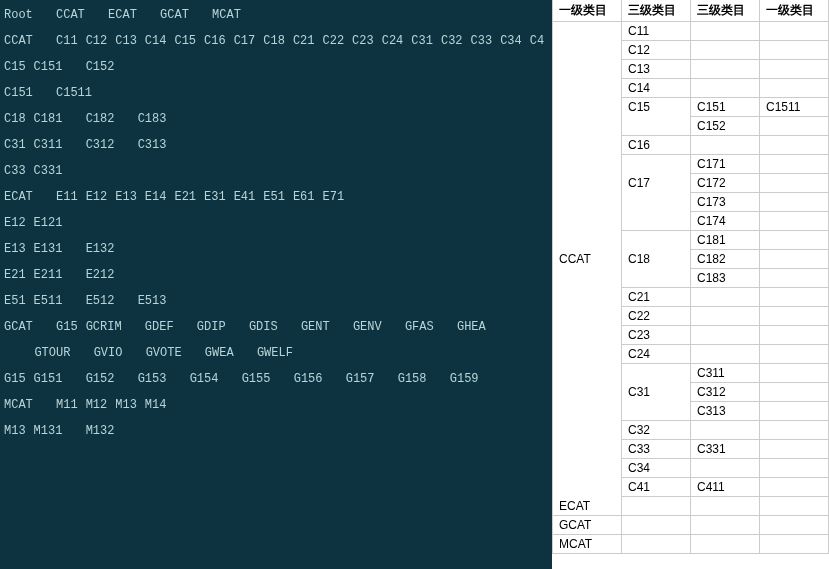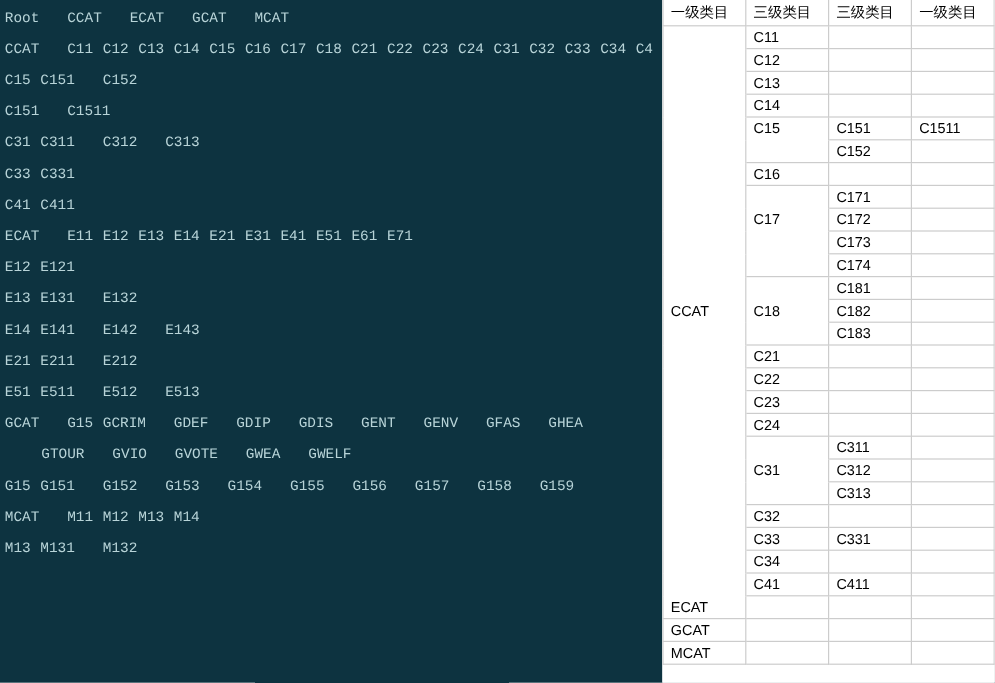--- a/index.html
+++ b/index.html
@@ -44,40 +44,39 @@
     border-left: 1px solid #ccc;
     border-right: 1px solid #ccc;
     border-bottom: 1px solid #ccc;
     padding: 2px 6px;
     height: 19px;
     text-align: left;
     vertical-align: middle;
     white-space: nowrap;
   }
   table.cat th {
-    font-weight: normal;
+    font-weight: bold;
     background: #fff;
   }
   .no-bottom { border-bottom: none !important; }
 </style>
 </head>
 <body>
 
 <div class="left-pane" id="left-pane">
     <div class="row"><span class="tok">Root</span><span class="tok" style="margin-right: 8px;">&nbsp;</span><span class="tok">CCAT</span><span class="tok" style="margin-right: 8px;">&nbsp;</span><span class="tok">ECAT</span><span class="tok" style="margin-right: 8px;">&nbsp;</span><span class="tok">GCAT</span><span class="tok" style="margin-right: 8px;">&nbsp;</span><span class="tok">MCAT</span></div>
     <div class="row"><span class="tok">CCAT</span><span class="tok" style="margin-right: 8px;">&nbsp;</span><span class="tok">C11</span><span class="tok">C12</span><span class="tok">C13</span><span class="tok">C14</span><span class="tok">C15</span><span class="tok">C16</span><span class="tok">C17</span><span class="tok">C18</span><span class="tok">C21</span><span class="tok">C22</span><span class="tok">C23</span><span class="tok">C24</span><span class="tok">C31</span><span class="tok">C32</span><span class="tok">C33</span><span class="tok">C34</span><span class="tok">C4</span></div>
     <div class="row"><span class="tok">C15</span><span class="tok">C151</span><span class="tok" style="margin-right: 8px;">&nbsp;</span><span class="tok">C152</span></div>
     <div class="row"><span class="tok">C151</span><span class="tok" style="margin-right: 8px;">&nbsp;</span><span class="tok">C1511</span></div>
+    <div class="row"><span class="tok">C18</span><span class="tok">C181</span><span class="tok" style="margin-right: 8px;">&nbsp;</span><span class="tok">C182</span><span class="tok" style="margin-right: 8px;">&nbsp;</span><span class="tok">C183</span></div>
     <div class="row"><span class="tok">C31</span><span class="tok">C311</span><span class="tok" style="margin-right: 8px;">&nbsp;</span><span class="tok">C312</span><span class="tok" style="margin-right: 8px;">&nbsp;</span><span class="tok">C313</span></div>
     <div class="row"><span class="tok">C33</span><span class="tok">C331</span></div>
-    <div class="row"><span class="tok">C41</span><span class="tok">C411</span></div>
     <div class="row"><span class="tok">ECAT</span><span class="tok" style="margin-right: 8px;">&nbsp;</span><span class="tok">E11</span><span class="tok">E12</span><span class="tok">E13</span><span class="tok">E14</span><span class="tok">E21</span><span class="tok">E31</span><span class="tok">E41</span><span class="tok">E51</span><span class="tok">E61</span><span class="tok">E71</span></div>
     <div class="row"><span class="tok">E12</span><span class="tok">E121</span></div>
     <div class="row"><span class="tok">E13</span><span class="tok">E131</span><span class="tok" style="margin-right: 8px;">&nbsp;</span><span class="tok">E132</span></div>
-    <div class="row"><span class="tok">E14</span><span class="tok">E141</span><span class="tok" style="margin-right: 8px;">&nbsp;</span><span class="tok">E142</span><span class="tok" style="margin-right: 8px;">&nbsp;</span><span class="tok">E143</span></div>
     <div class="row"><span class="tok">E21</span><span class="tok">E211</span><span class="tok" style="margin-right: 8px;">&nbsp;</span><span class="tok">E212</span></div>
     <div class="row"><span class="tok">E51</span><span class="tok">E511</span><span class="tok" style="margin-right: 8px;">&nbsp;</span><span class="tok">E512</span><span class="tok" style="margin-right: 8px;">&nbsp;</span><span class="tok">E513</span></div>
     <div class="row"><span class="tok">GCAT</span><span class="tok" style="margin-right: 8px;">&nbsp;</span><span class="tok">G15</span><span class="tok">GCRIM</span><span class="tok" style="margin-right: 8px;">&nbsp;</span><span class="tok">GDEF</span><span class="tok" style="margin-right: 8px;">&nbsp;</span><span class="tok">GDIP</span><span class="tok" style="margin-right: 8px;">&nbsp;</span><span class="tok">GDIS</span><span class="tok" style="margin-right: 8px;">&nbsp;</span><span class="tok">GENT</span><span class="tok" style="margin-right: 8px;">&nbsp;</span><span class="tok">GENV</span><span class="tok" style="margin-right: 8px;">&nbsp;</span><span class="tok">GFAS</span><span class="tok" style="margin-right: 8px;">&nbsp;</span><span class="tok">GHEA</span></div>
     <div class="row"><span class="tok" style="margin-right: 8px;">&nbsp;</span><span class="tok" style="margin-right: 8px;">&nbsp;</span><span class="tok">GTOUR</span><span class="tok" style="margin-right: 8px;">&nbsp;</span><span class="tok">GVIO</span><span class="tok" style="margin-right: 8px;">&nbsp;</span><span class="tok">GVOTE</span><span class="tok" style="margin-right: 8px;">&nbsp;</span><span class="tok">GWEA</span><span class="tok" style="margin-right: 8px;">&nbsp;</span><span class="tok">GWELF</span></div>
     <div class="row"><span class="tok">G15</span><span class="tok">G151</span><span class="tok" style="margin-right: 8px;">&nbsp;</span><span class="tok">G152</span><span class="tok" style="margin-right: 8px;">&nbsp;</span><span class="tok">G153</span><span class="tok" style="margin-right: 8px;">&nbsp;</span><span class="tok">G154</span><span class="tok" style="margin-right: 8px;">&nbsp;</span><span class="tok">G155</span><span class="tok" style="margin-right: 8px;">&nbsp;</span><span class="tok">G156</span><span class="tok" style="margin-right: 8px;">&nbsp;</span><span class="tok">G157</span><span class="tok" style="margin-right: 8px;">&nbsp;</span><span class="tok">G158</span><span class="tok" style="margin-right: 8px;">&nbsp;</span><span class="tok">G159</span></div>
     <div class="row"><span class="tok">MCAT</span><span class="tok" style="margin-right: 8px;">&nbsp;</span><span class="tok">M11</span><span class="tok">M12</span><span class="tok">M13</span><span class="tok">M14</span></div>
     <div class="row"><span class="tok">M13</span><span class="tok">M131</span><span class="tok" style="margin-right: 8px;">&nbsp;</span><span class="tok">M132</span></div>
   </div>
 
 <div class="right-pane">

